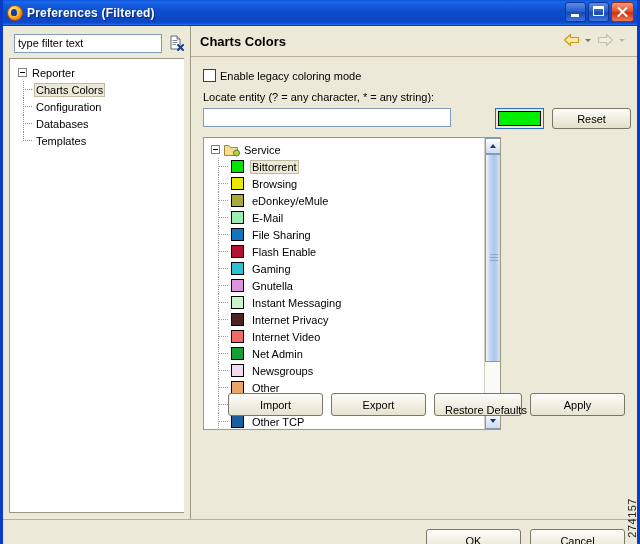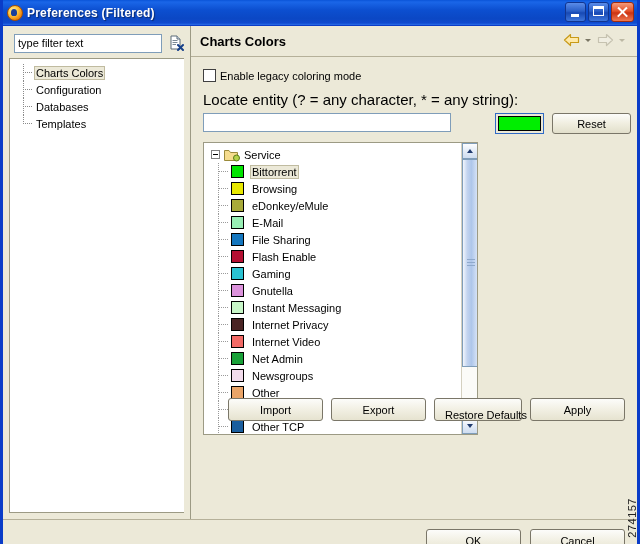--- a/index.html
+++ b/index.html
@@ -283,21 +283,21 @@
     box-sizing: border-box;
     border: 1px solid #404040;
     background: #ffffff;
     margin-right: 4px;
     flex: 0 0 auto;
   }
   .legacy-label { font-size: 11px; }
 
   .locate-label {
     margin: 9px 0 0 12px;
-    font-size: 15px;
+    font-size: 11px;
   }
   .locate-row {
     display: flex;
     align-items: flex-start;
     margin: 5px 0 0 12px;
   }
   .locate-input {
     width: 248px;
     height: 19px;
     box-sizing: border-box;
@@ -335,21 +335,21 @@
     font-family: "Liberation Sans", sans-serif;
     font-size: 11px;
     color: #000000;
     cursor: default;
   }
 
   
   .list-box {
     position: relative;
     margin: 8px 0 0 12px;
-    width: 275px;
+    width: 298px;
     height: 293px;
     box-sizing: border-box;
     border: 1px solid #9c9a84;
     background: #ffffff;
     overflow: hidden;
   }
   .list-inner {
     position: absolute;
     left: 0; top: 0;
     width: 258px;
@@ -566,20 +566,24 @@
               <g stroke="#17408a" stroke-width="2" stroke-linecap="round">
                 <line x1="10" y1="10" x2="15" y2="15"></line>
                 <line x1="15" y1="10" x2="10" y2="15"></line>
               </g>
             </svg>
           </span>
         </div>
 
         <div class="tree-box">
           <div class="tree-root">
+            <div class="tree-row">
+              <span class="twisty"></span>
+              <span>Reporter</span>
+            </div>
             <div class="tree-child selected">
               <span class="vline"></span>
               <span class="elbow"></span>
               <span class="lbl">Charts Colors</span>
             </div>
             <div class="tree-child">
               <span class="vline"></span>
               <span class="elbow"></span>
               <span class="lbl">Configuration</span>
             </div>

